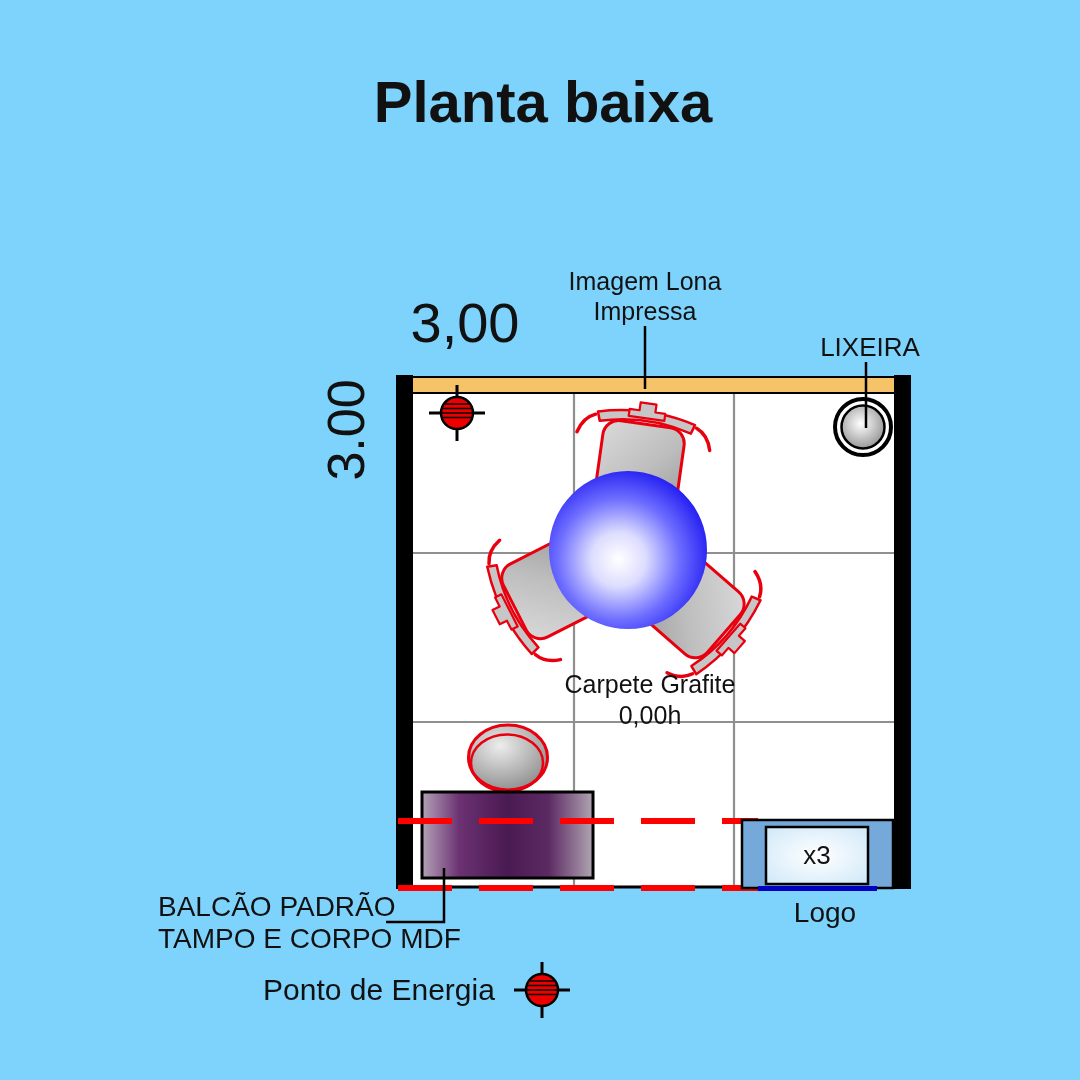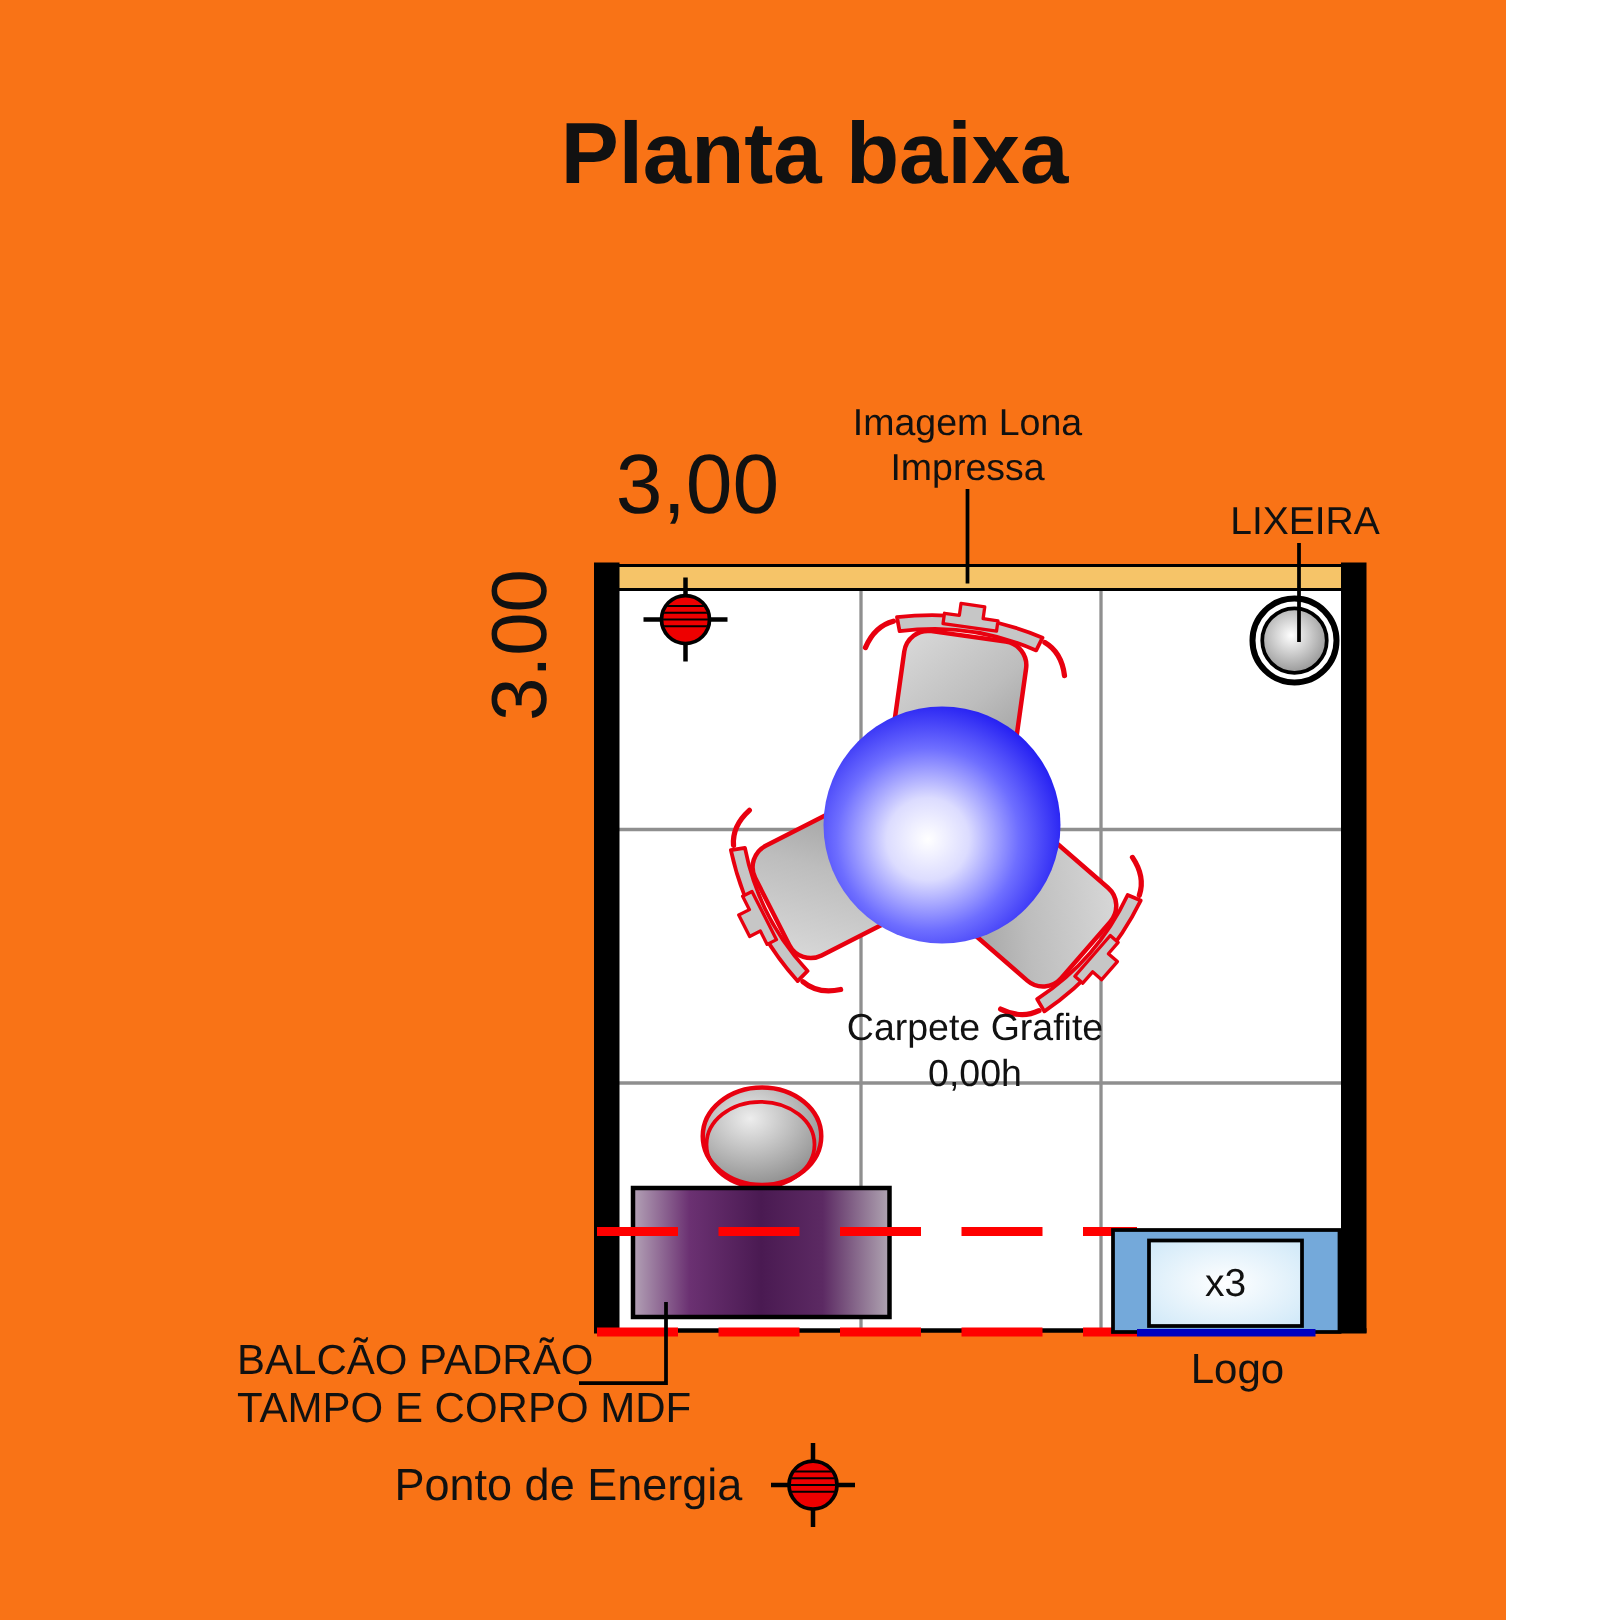--- a/index.html
+++ b/index.html
@@ -1,16 +1,16 @@
 <!DOCTYPE html>
 <html><head>
 <meta charset="utf-8">
 <style>
   html,body{margin:0;padding:0;background:#ffffff;}
-  .canvas{position:relative;width:1004px;height:1080px;background:#f97316;overflow:hidden;
+  .canvas{position:relative;width:1080px;height:1080px;background:#7dd3fc;overflow:hidden;
           font-family:"Liberation Sans","DejaVu Sans",sans-serif;}
   svg{display:block;}
   text{font-family:"Liberation Sans","DejaVu Sans",sans-serif;fill:#111;}
   .title-text{font-size:58px;font-weight:700;}
   .dim-text{font-size:56px;}
   .dim-text-side{font-size:52px;}
   .label-md{font-size:25px;}
   .label-lix{font-size:26px;}
   .label-counter{font-size:28px;}
   .label-power{font-size:30px;}

